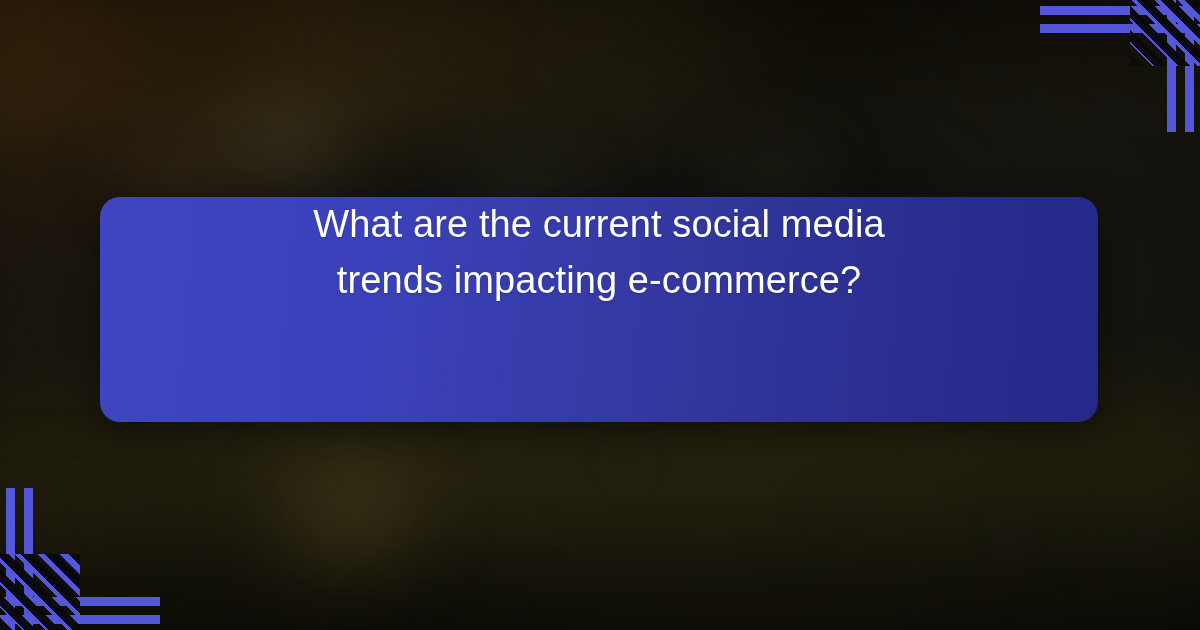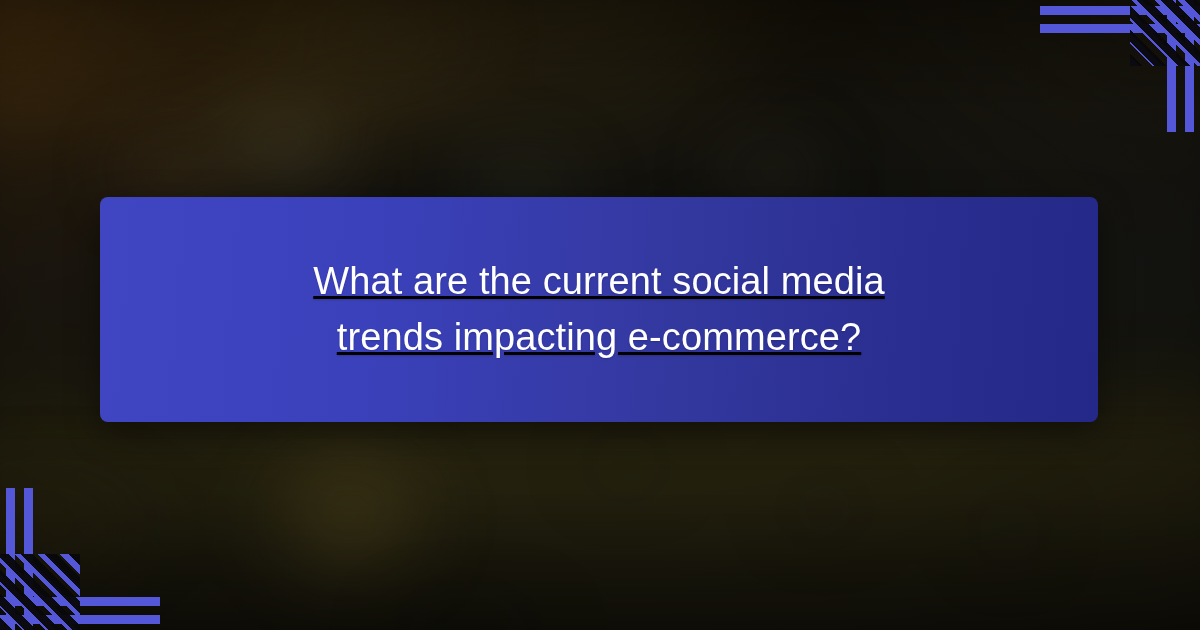--- a/index.html
+++ b/index.html
@@ -135,28 +135,27 @@
   #corner-bl .h2 { bottom:24px; left:0; height:9px; width:160px; }
   #corner-bl .v1 { bottom:0; left:6px;  width:9px; height:142px; }
   #corner-bl .v2 { bottom:0; left:24px; width:9px; height:142px; }
   #corner-bl .hx { bottom:0; left:0; width:80px; height:76px; }
 
   
   #question-card {
     position:absolute;
     left:100px; top:197px;
     width:998px; height:225px;
-    border-radius:8px;
+    border-radius:20px;
     background:linear-gradient(95deg, #4046c2 0%, #3b41bb 26%, #33389f 58%, #2a2e90 80%, #242888 100%);
     box-shadow:0 10px 34px rgba(0,0,0,0.42);
     display:flex;
-    align-items:center;
+    align-items:flex-start;
     justify-content:center;
     overflow:hidden;
-    text-decoration:underline;
   }
 
   #question-text {
     color:#ffffff;
     font-size:38px;
     font-weight:400;
     line-height:1.47;
     text-align:center;
     letter-spacing:0.1px;
     padding:0 46px;

